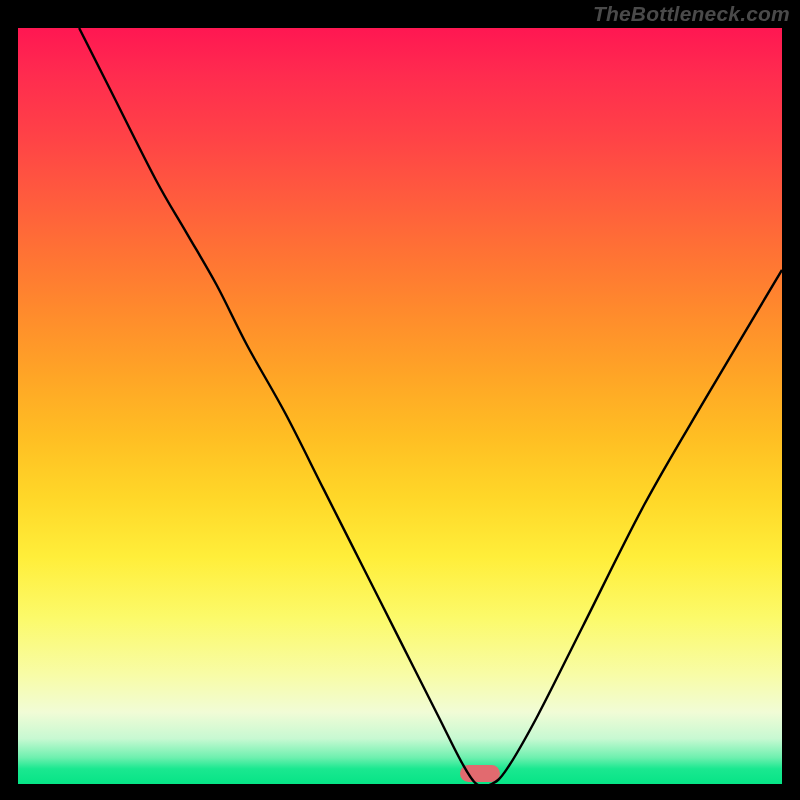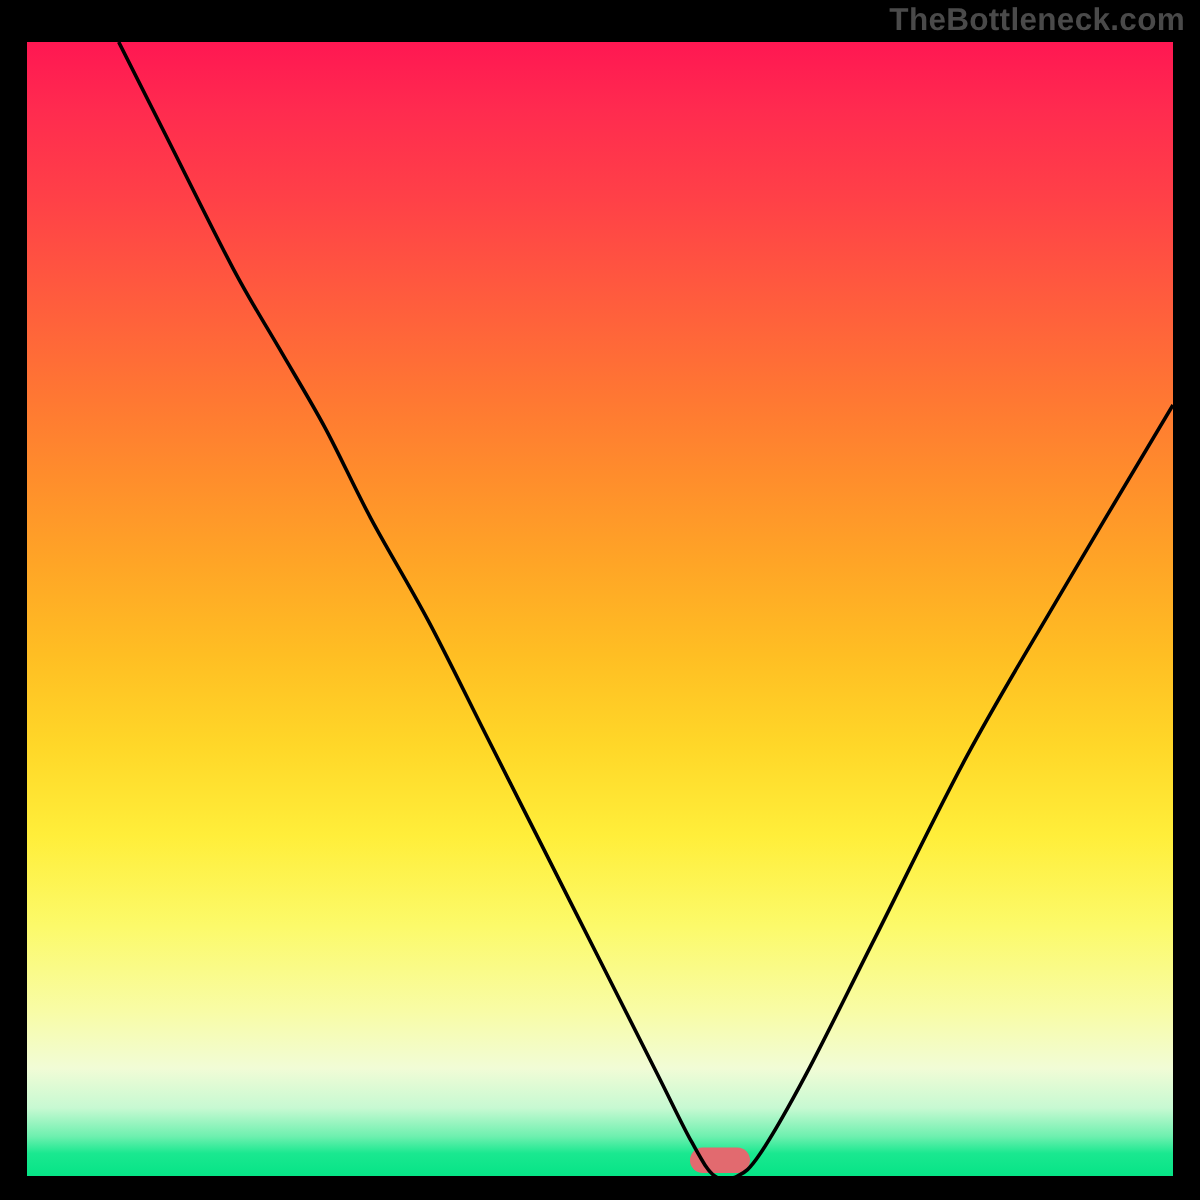--- a/index.html
+++ b/index.html
@@ -19,20 +19,21 @@
   }
   .watermark {
     position: absolute;
     top: 2px;
     right: 10px;
     color: #4a4a4a;
     font-size: 21px;
     font-weight: 600;
     letter-spacing: 0.2px;
     z-index: 10;
+    font-style: italic;
   }
   .plot-area {
     position: absolute;
     left: 18px;
     top: 28px;
     width: 764px;
     height: 756px;
     overflow: hidden;
   }
   .gradient {

